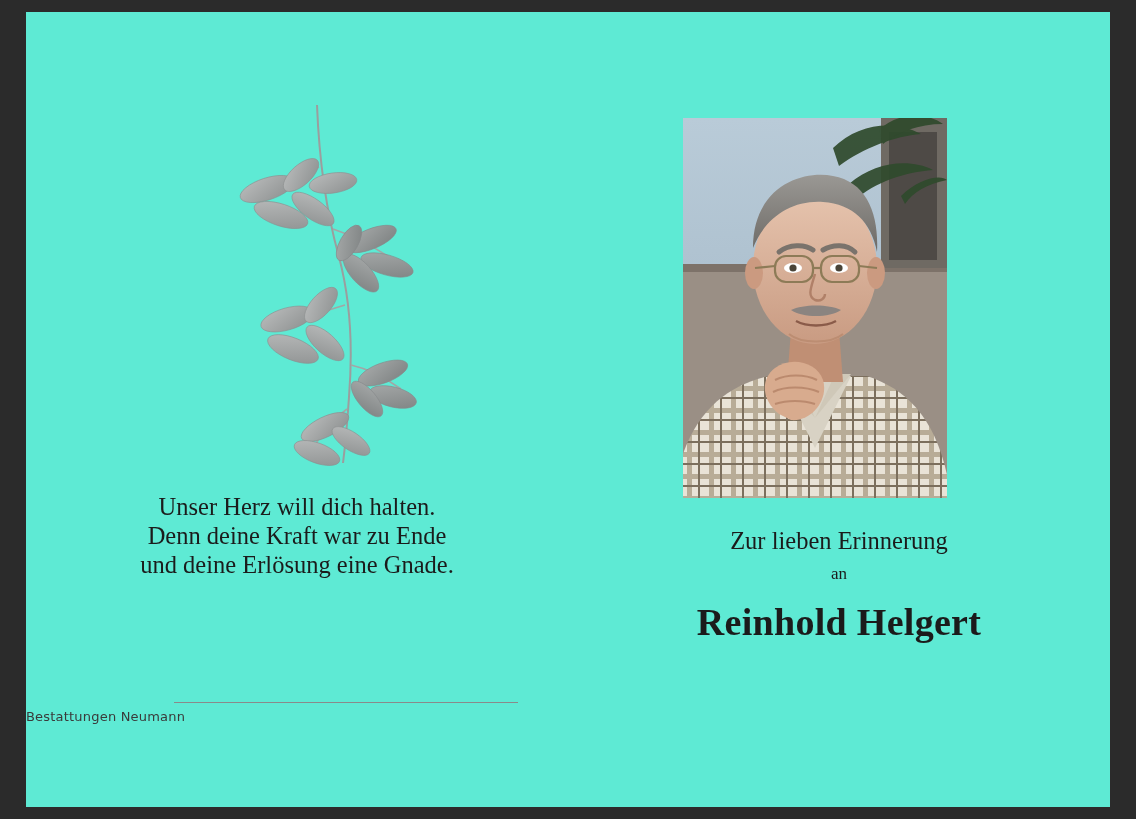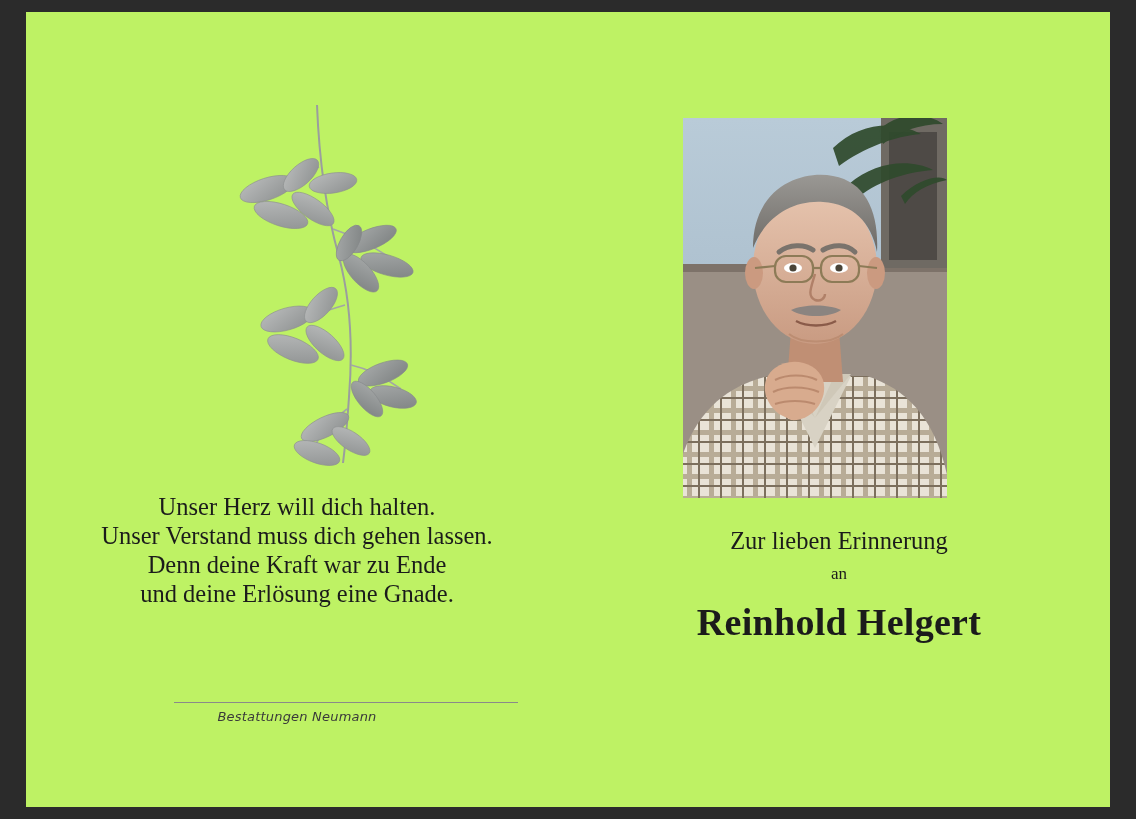--- a/index.html
+++ b/index.html
@@ -13,21 +13,21 @@
     font-family: "Liberation Serif", serif;
     overflow: hidden;
   }
 
   .card {
     position: absolute;
     left: 26px;
     top: 12px;
     width: 1084px;
     height: 795px;
-    background: #bef264;
+    background: #5eead4;
     box-sizing: border-box;
   }
 
   
   .left-page {
     position: absolute;
     left: 0;
     top: 0;
     width: 542px;
     height: 795px;
@@ -62,26 +62,25 @@
     top: 690px;
     width: 344px;
     height: 1px;
     background: #8a8a8a;
   }
   .signature-text {
     position: absolute;
     left: 0;
     top: 697px;
     width: 542px;
-    text-align: center;
+    text-align: left;
     font-family: "DejaVu Sans", sans-serif;
     font-size: 13px;
     letter-spacing: 0.2px;
     color: #3a3a3a;
-    font-style: italic;
   }
 
   
   .right-page {
     position: absolute;
     left: 542px;
     top: 0;
     width: 542px;
     height: 795px;
     margin-top: 32px;
@@ -188,21 +187,20 @@
         <g fill="url(#lg)" stroke="#8c8f8f" stroke-width="0.6">
           <ellipse cx="104" cy="330" rx="26" ry="10" transform="rotate(-26 104 330)"></ellipse>
           <ellipse cx="96" cy="356" rx="24" ry="10" transform="rotate(20 96 356)"></ellipse>
           <ellipse cx="130" cy="344" rx="22" ry="9" transform="rotate(34 130 344)"></ellipse>
         </g>
       </svg>
     </div>
 
     <div class="verse">
       <div>Unser Herz will dich halten.</div>
-      <div>Unser Verstand muss dich gehen lassen.</div>
       <div>Denn deine Kraft war zu Ende</div>
       <div>und deine Erlösung eine Gnade.</div>
     </div>
 
     <div class="signature-rule"></div>
     <div class="signature-text">Bestattungen Neumann</div>
   </div>
 
   <div class="right-page">
 

